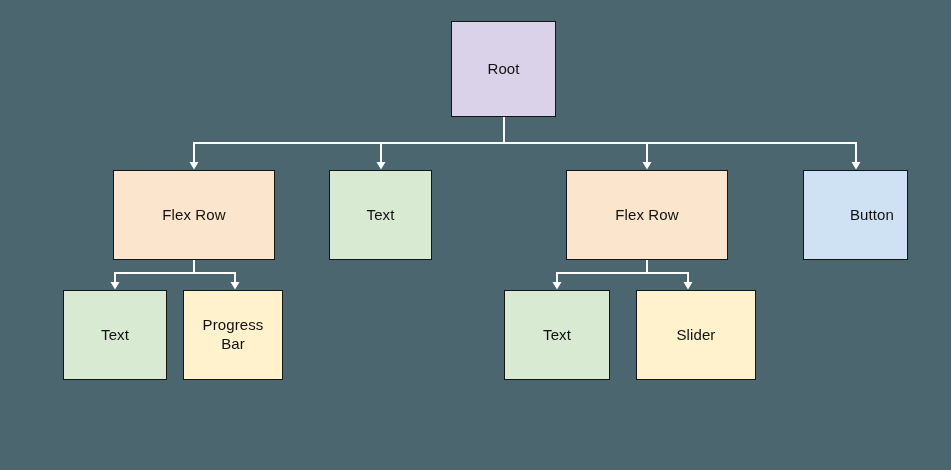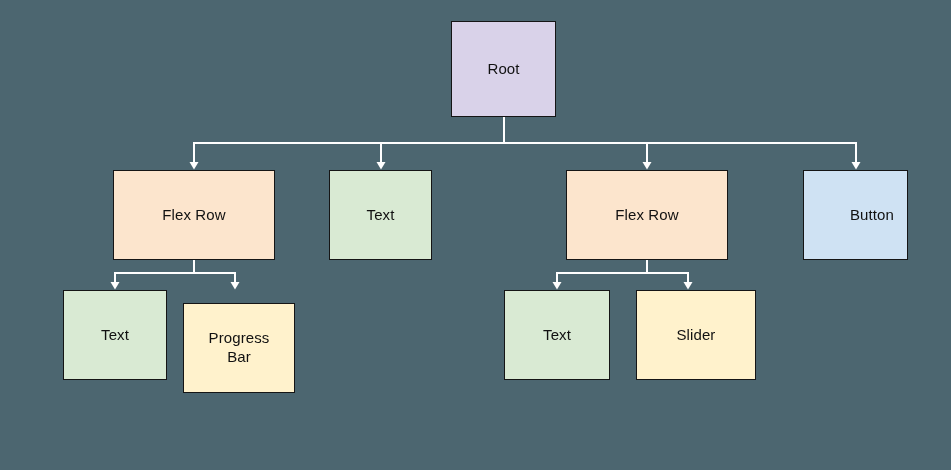--- a/index.html
+++ b/index.html
@@ -79,17 +79,17 @@
         <path d="M 647 260 L 647 273 L 688 273 L 688 283" fill="none" stroke="#ffffff" stroke-width="1.7" stroke-linejoin="miter" shape-rendering="crispEdges"></path>
         <polygon points="683.5,282 692.5,282 688,289.5" fill="#ffffff"></polygon>
       </g>
     </svg>
 <div class="node" style="left: 451px; top: 21px; width: 105px; height: 96px; background: rgb(217, 210, 233); border-color: rgb(21, 21, 21);"><span>Root</span></div>
     <div class="node" style="left: 113px; top: 170px; width: 162px; height: 90px; background: rgb(252, 229, 205); border-color: rgb(21, 21, 21);"><span>Flex Row</span></div>
     <div class="node" style="left: 329px; top: 170px; width: 103px; height: 90px; background: rgb(217, 234, 211); border-color: rgb(21, 21, 21);"><span>Text</span></div>
     <div class="node" style="left: 566px; top: 170px; width: 162px; height: 90px; background: rgb(252, 229, 205); border-color: rgb(21, 21, 21);"><span>Flex Row</span></div>
     <div class="node" style="left: 803px; top: 170px; width: 105px; height: 90px; background: rgb(207, 226, 243); border-color: rgb(21, 21, 21); padding-left: 33px;"><span>Button</span></div>
     <div class="node" style="left: 63px; top: 290px; width: 104px; height: 90px; background: rgb(217, 234, 211); border-color: rgb(21, 21, 21);"><span>Text</span></div>
-    <div class="node" style="left: 183px; top: 290px; width: 112px; height: 90px; background: rgb(255, 242, 204); border-color: rgb(21, 21, 21); margin-top: 13px;"><span>Progress
+    <div class="node" style="left: 183px; top: 290px; width: 100px; height: 90px; background: rgb(255, 242, 204); border-color: rgb(21, 21, 21);"><span>Progress
 Bar</span></div>
     <div class="node" style="left: 504px; top: 290px; width: 106px; height: 90px; background: rgb(217, 234, 211); border-color: rgb(21, 21, 21);"><span>Text</span></div>
     <div class="node" style="left: 636px; top: 290px; width: 120px; height: 90px; background: rgb(255, 242, 204); border-color: rgb(21, 21, 21);"><span>Slider</span></div>
   </div>
 
 </body></html>

